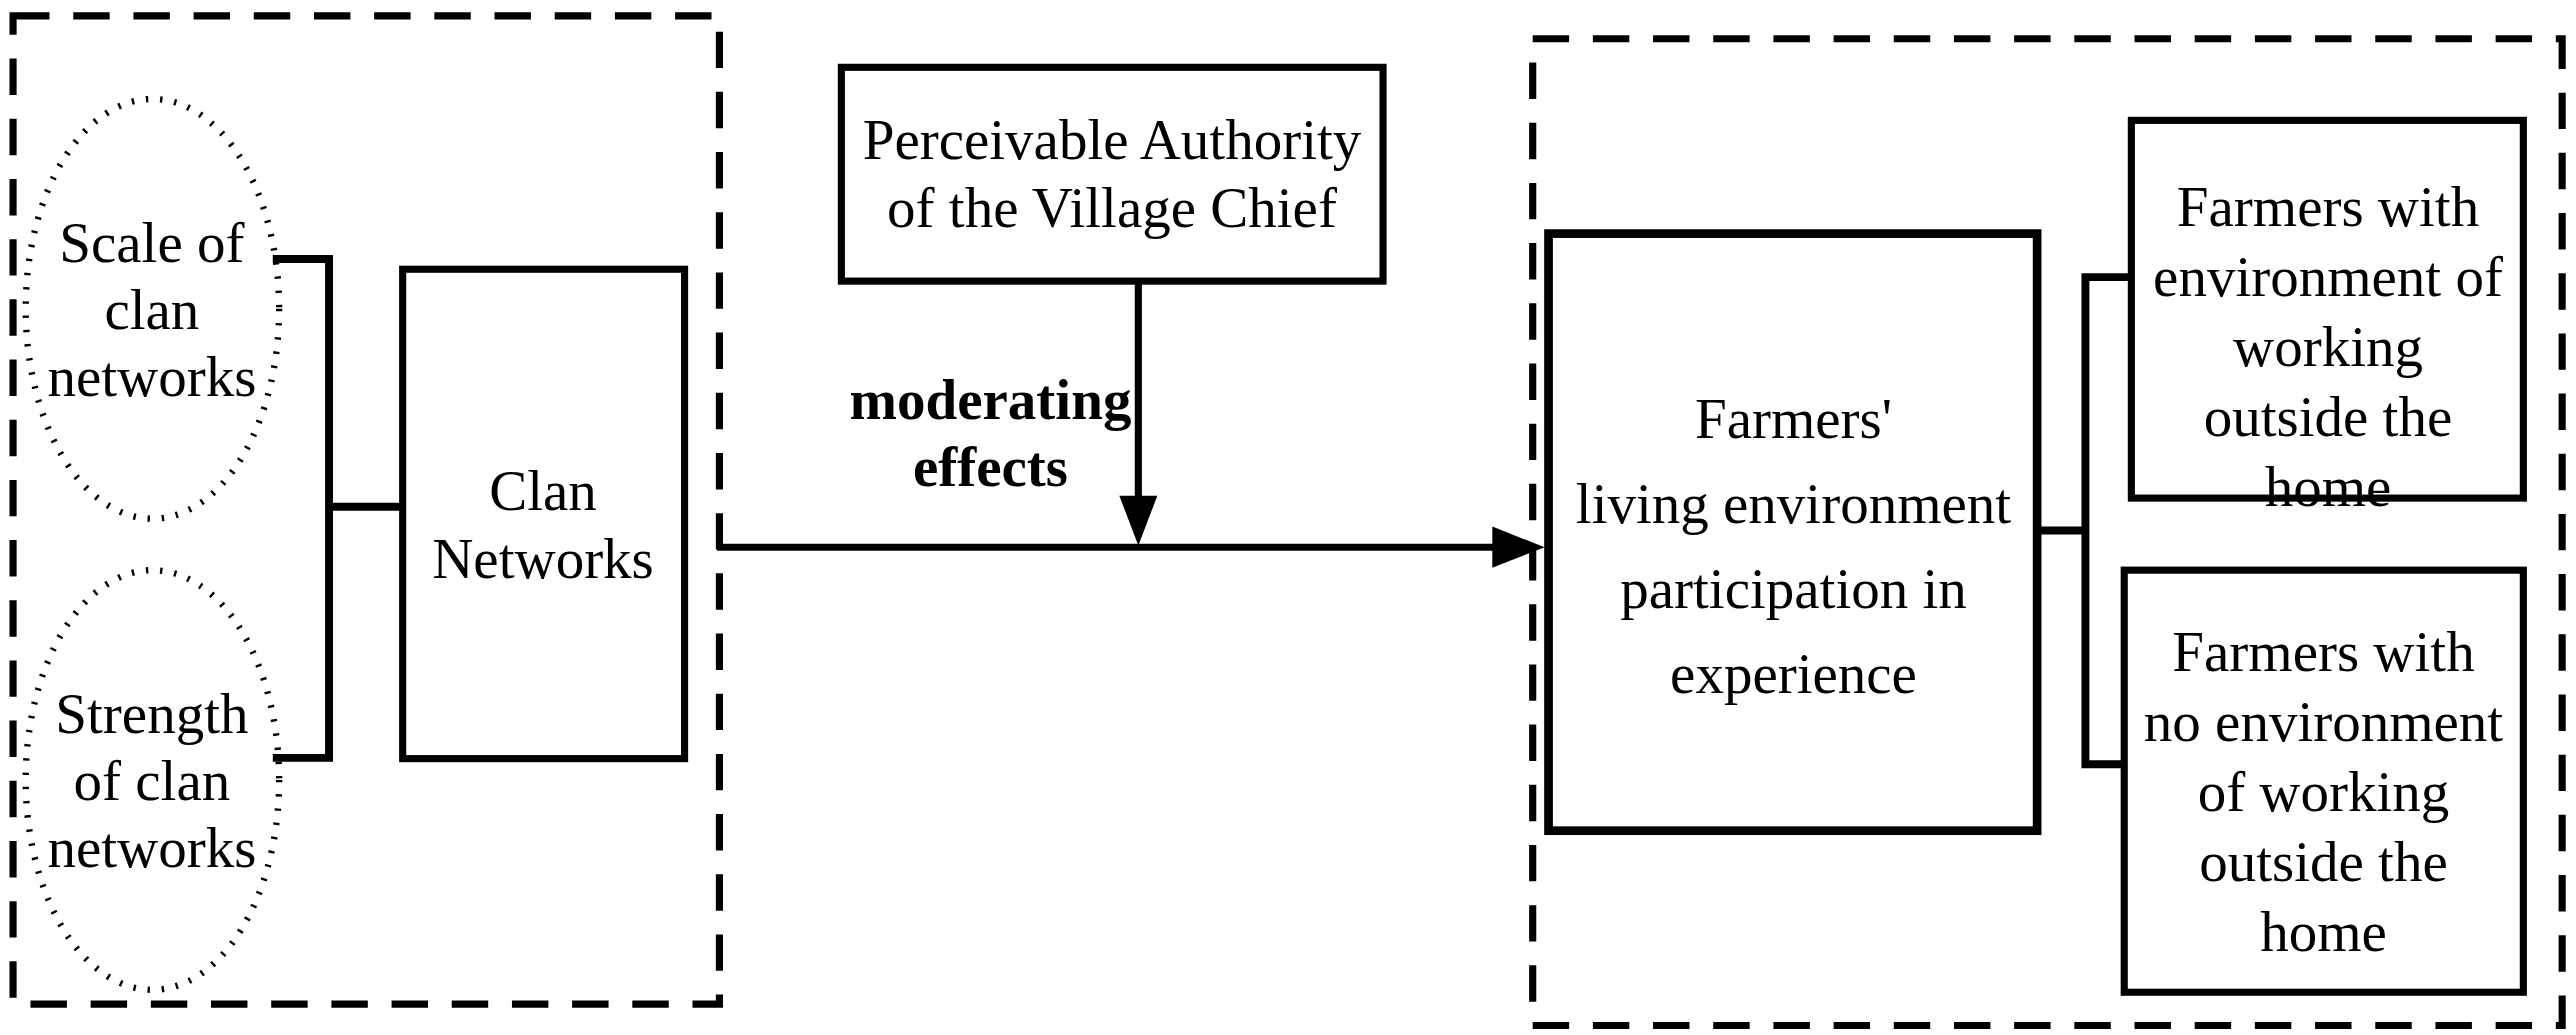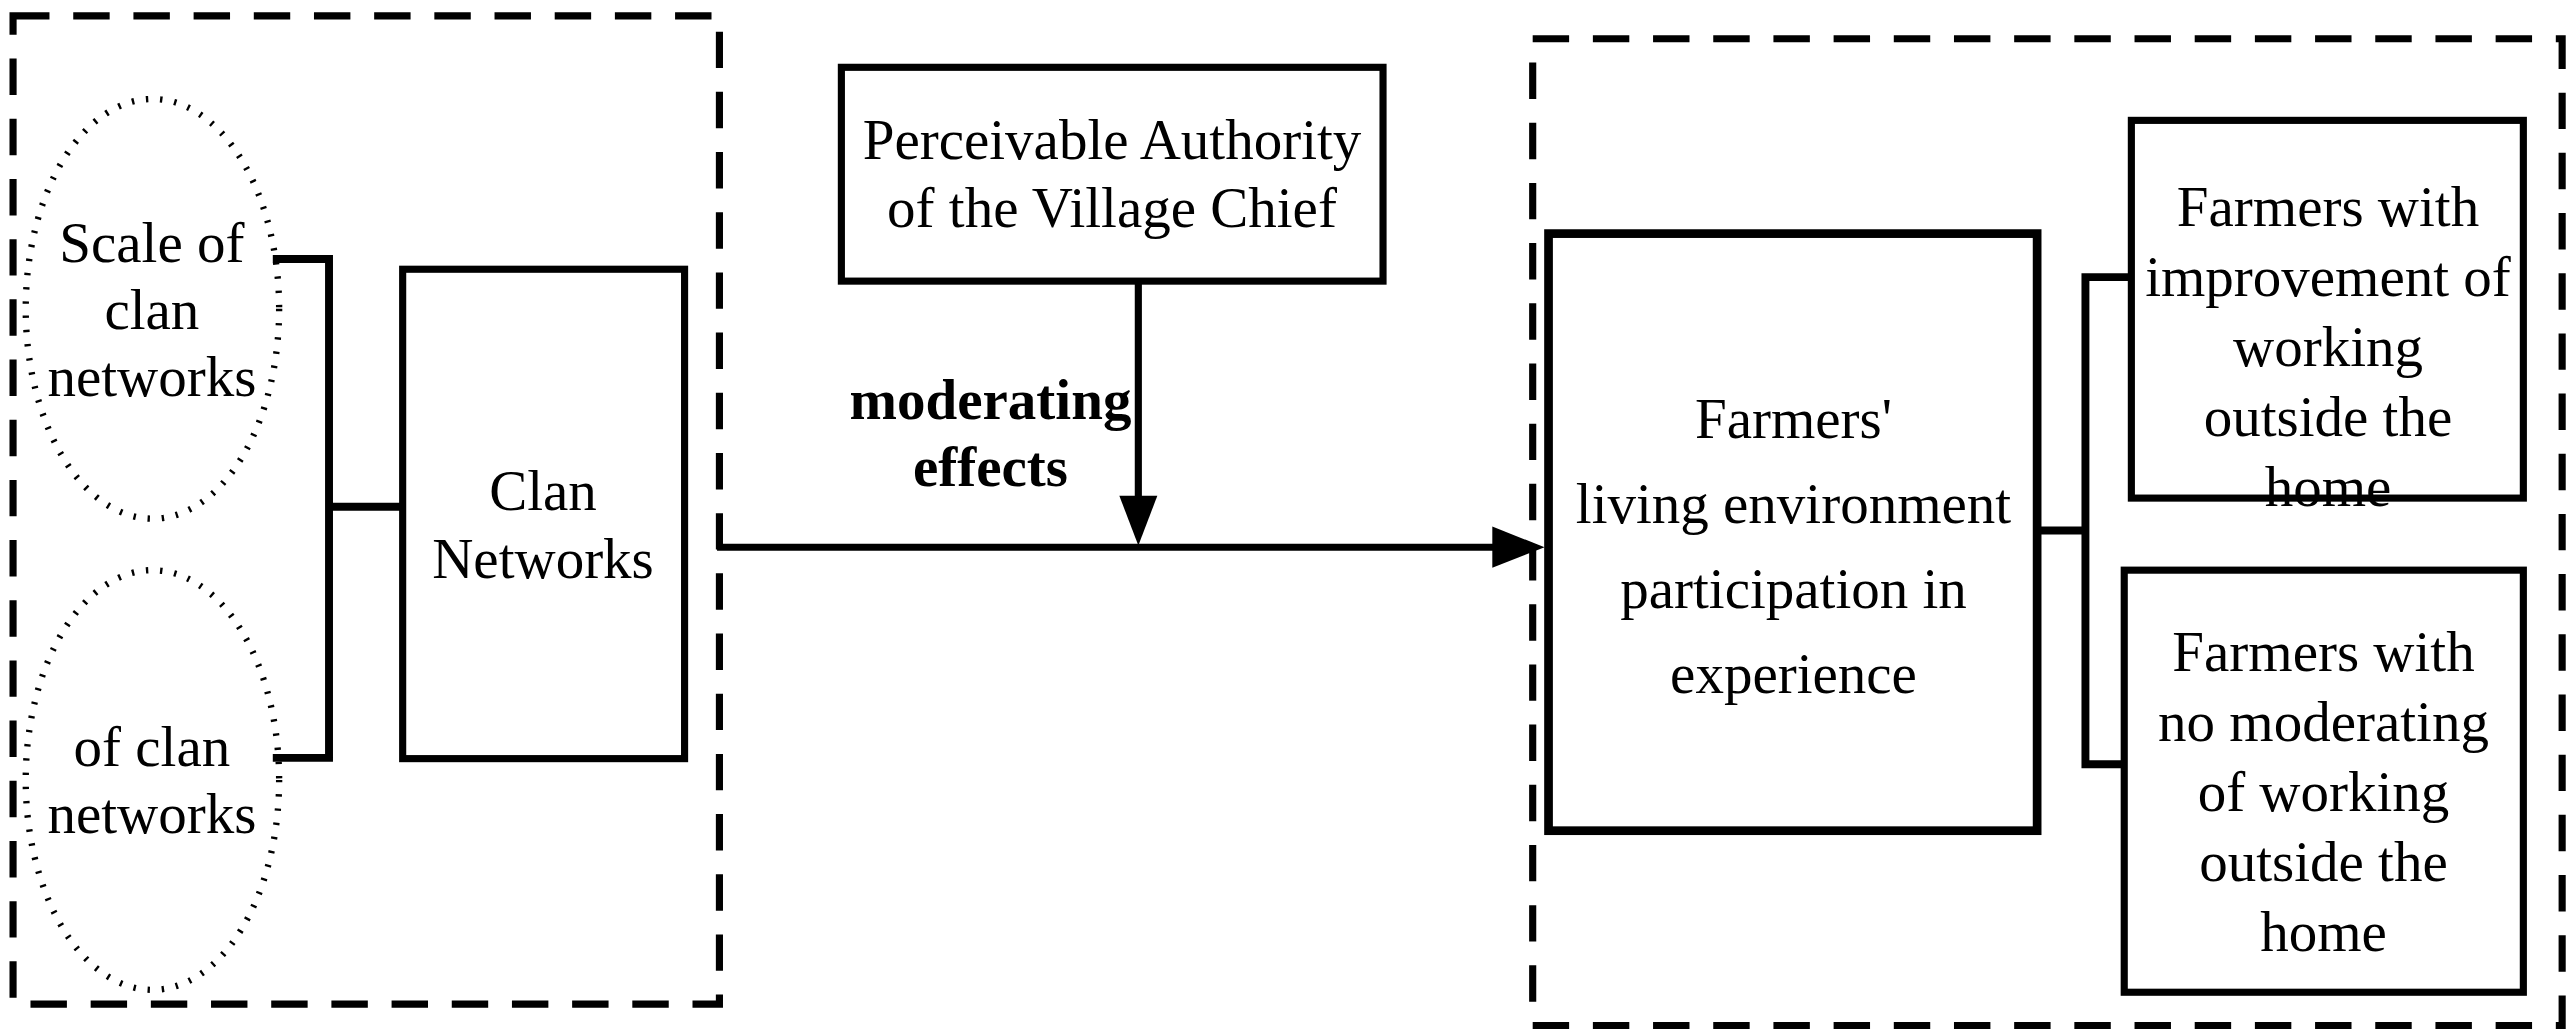--- a/index.html
+++ b/index.html
@@ -81,20 +81,21 @@
     <rect x="2682" y="720" width="504" height="533" fill="none" stroke-width="9" stroke="#000000"></rect>
   </svg>
 
   <div class="label lbl-scale">
     <span>Scale of</span>
     <span>clan</span>
     <span>networks</span>
   </div>
 
   <div class="label lbl-strength">
+    <span>Strength</span>
     <span>of clan</span>
     <span>networks</span>
   </div>
 
   <div class="label lbl-clan">
     <span>Clan</span>
     <span>Networks</span>
   </div>
 
   <div class="label lbl-authority">
@@ -109,28 +110,28 @@
 
   <div class="label lbl-participation">
     <span>Farmers'</span>
     <span>living environment</span>
     <span>participation in</span>
     <span>experience</span>
   </div>
 
   <div class="label lbl-experience">
     <span>Farmers with</span>
-    <span>improvement of</span>
+    <span>environment of</span>
     <span>working</span>
     <span>outside the</span>
     <span>home</span>
   </div>
 
   <div class="label lbl-noexperience">
     <span>Farmers with</span>
-    <span>no moderating</span>
+    <span>no environment</span>
     <span>of working</span>
     <span>outside the</span>
     <span>home</span>
   </div>
 
 </div>
 
 
 </body></html>

